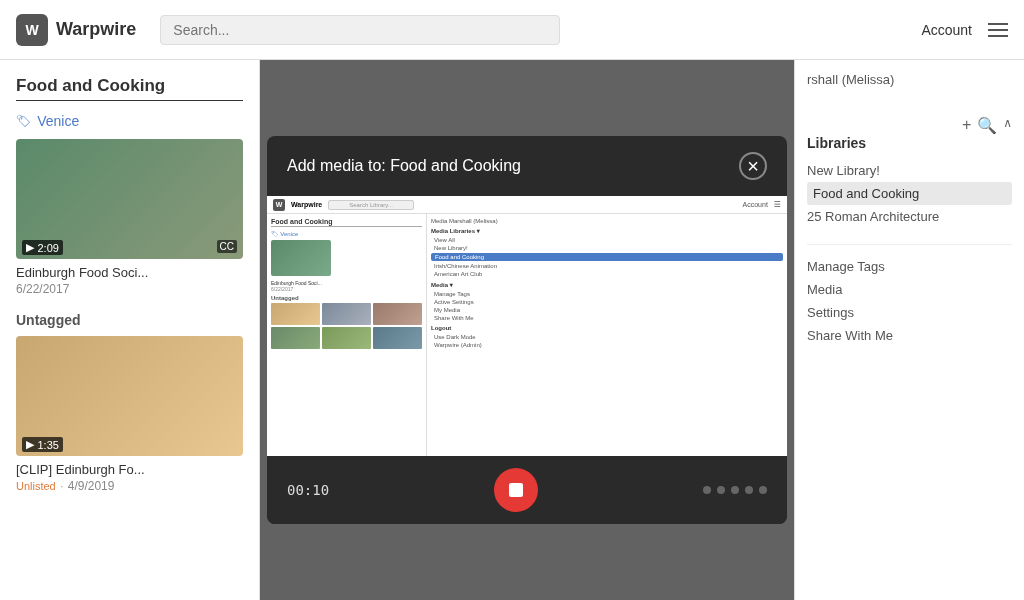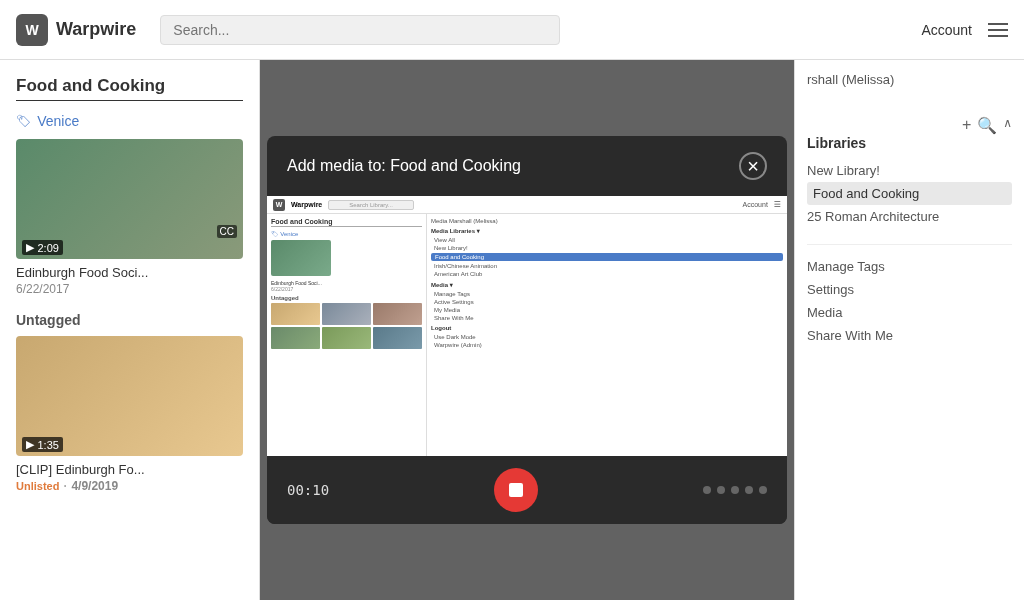--- a/index.html
+++ b/index.html
@@ -24,27 +24,27 @@
 
     
     .left-sidebar { width: 260px; background: #fff; border-right: 1px solid #ddd; padding: 16px; overflow-y: auto; flex-shrink: 0; }
     .section-title { font-size: 17px; font-weight: 600; color: #333; margin-bottom: 12px; border-bottom: 1px solid #333; padding-bottom: 4px; }
     .tag-item { display: flex; align-items: center; gap: 6px; margin-bottom: 10px; color: #4a7bc7; font-size: 14px; cursor: pointer; }
     .tag-icon { font-size: 12px; }
     .video-card { margin-bottom: 16px; }
     .video-thumb { width: 100%; height: 120px; background: #888; border-radius: 4px; position: relative; overflow: hidden; margin-bottom: 6px; }
     .video-thumb-inner { width: 100%; height: 100%; background: linear-gradient(135deg, #666, #999); }
     .video-duration { position: absolute; bottom: 4px; left: 6px; background: rgba(0,0,0,0.7); color: #fff; font-size: 11px; padding: 1px 4px; border-radius: 2px; display: flex; align-items: center; gap: 3px; }
-    .cc-badge { position: absolute; bottom: 21px; right: 6px; background: rgba(0,0,0,0.6); color: #fff; font-size: 10px; padding: 1px 3px; border-radius: 2px; }
+    .cc-badge { position: absolute; bottom: 6px; right: 6px; background: rgba(0,0,0,0.6); color: #fff; font-size: 10px; padding: 1px 3px; border-radius: 2px; }
     .video-title { font-size: 13px; font-weight: 500; color: #333; margin-bottom: 2px; }
     .video-date { font-size: 12px; color: #888; }
     .video-menu-btn { float: right; margin-top: -20px; color: #999; cursor: pointer; }
     .section-subtitle { font-size: 14px; font-weight: 600; color: #555; margin: 12px 0 8px; }
     .video-status { font-size: 11px; color: #e07b3c; }
-    .video-meta { display: flex; align-items: center; gap: 4px; font-size: 12px; color: #888; font-weight: bold; }
+    .video-meta { display: flex; align-items: center; gap: 4px; font-size: 12px; color: #888; }
 
     
     .center-content { flex: 1; overflow-y: auto; position: relative; background: #f5f5f5; }
 
     
     .right-sidebar { width: 230px; background: #fff; border-left: 1px solid #ddd; padding: 12px; overflow-y: auto; flex-shrink: 0; }
     .rs-user { font-size: 13px; color: #555; margin-bottom: 12px; }
     .rs-section-header { display: flex; align-items: center; justify-content: space-between; margin-bottom: 8px; }
     .rs-section-title { font-size: 14px; font-weight: 600; color: #333; margin-top: 36px; }
     .rs-actions { display: flex; gap: 6px; }
@@ -245,19 +245,19 @@
     <ul class="rs-list">
       <li>New Library!</li>
       <li class="active">Food and Cooking</li>
       <li>25 Roman Architecture</li>
     </ul>
 
     <hr class="rs-divider">
 
     <ul class="rs-list">
       <li>Manage Tags</li>
+      <li>Media</li>
       <li>Settings</li>
-      <li>Media</li>
       <li>Share With Me</li>
     </ul>
   </div>
 
 </div>
 
 </body></html>

